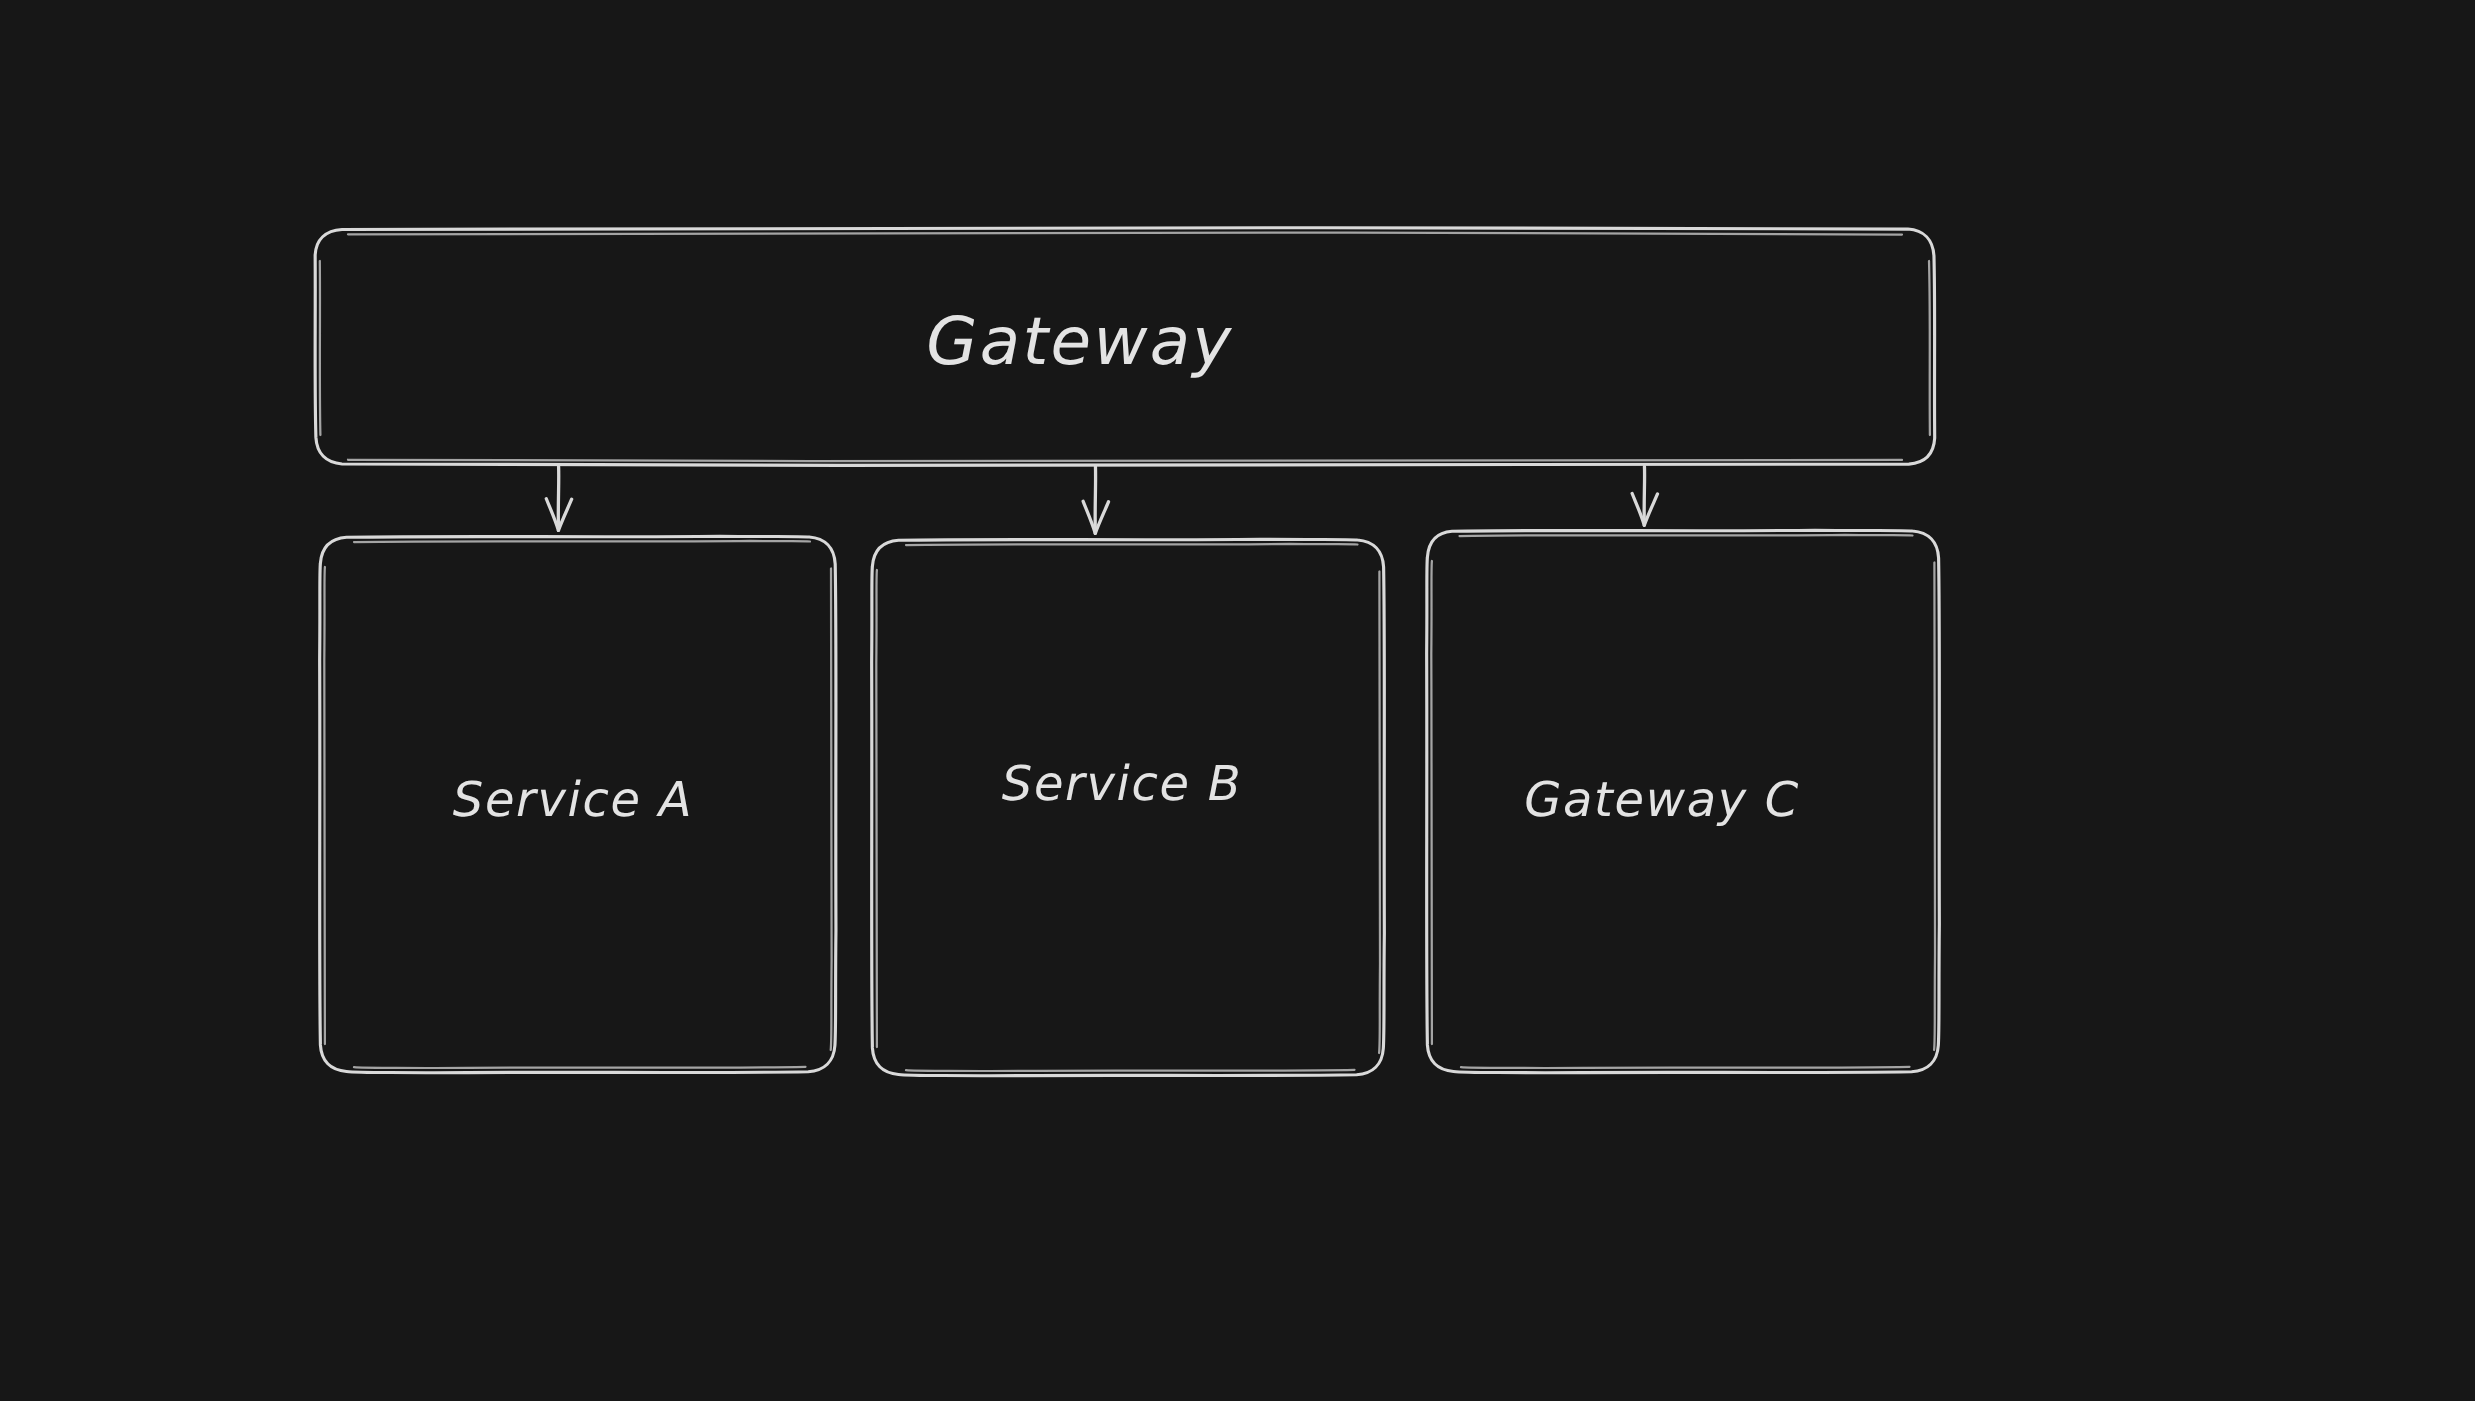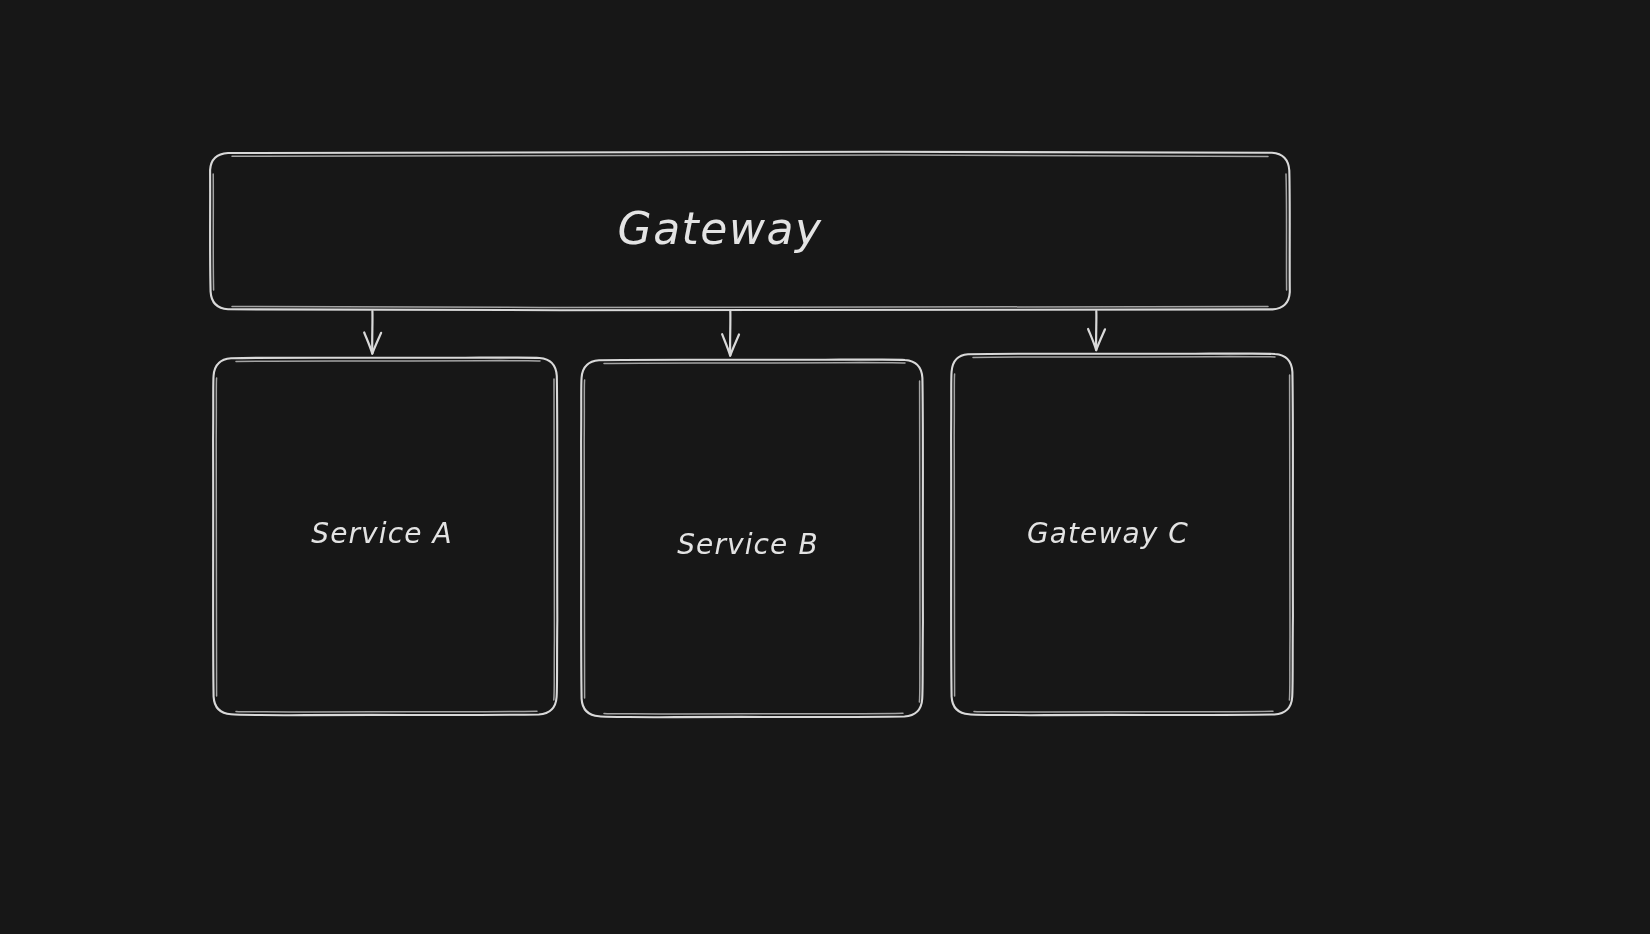--- a/index.html
+++ b/index.html
@@ -60,21 +60,21 @@
     white-space: nowrap;
     transform: translate(-50%, -50%);
     text-align: center;
     user-select: none;
   }
   .node-label.title {
     font-size: 44px;
     letter-spacing: 1.5px;
   }
   .node-label.service {
-    font-size: 28px;
+    font-size: 32px;
     letter-spacing: 1.1px;
   }
 </style>
 </head>
 <body>
 
 <div id="canvas-root">
 
   <svg id="diagram-svg" viewBox="0 0 1650 934" xmlns="http://www.w3.org/2000/svg">
 
@@ -211,17 +211,17 @@
       <path class="arrow-stroke" d="M 1088.1 329 C 1090.5 335, 1093.9 342.4, 1096.2 350.2"></path>
       <path class="arrow-stroke" d="M 1105 329.3 C 1102.5 335.2, 1098.9 342.6, 1096.2 350.2"></path>
     </g>
 
   </svg>
 
   <div class="node-label title" style="left:720px; top:228px;">Gateway</div>
 
   <div class="node-label service" style="left:382px; top:533px;">Service A</div>
 
-  <div class="node-label service" style="left:748px; top:544px;">Service B</div>
+  <div class="node-label service" style="left:748px; top:522px;">Service B</div>
 
   <div class="node-label service" style="left:1108px; top:533px;">Gateway C</div>
 
 </div>
 
 </body></html>

